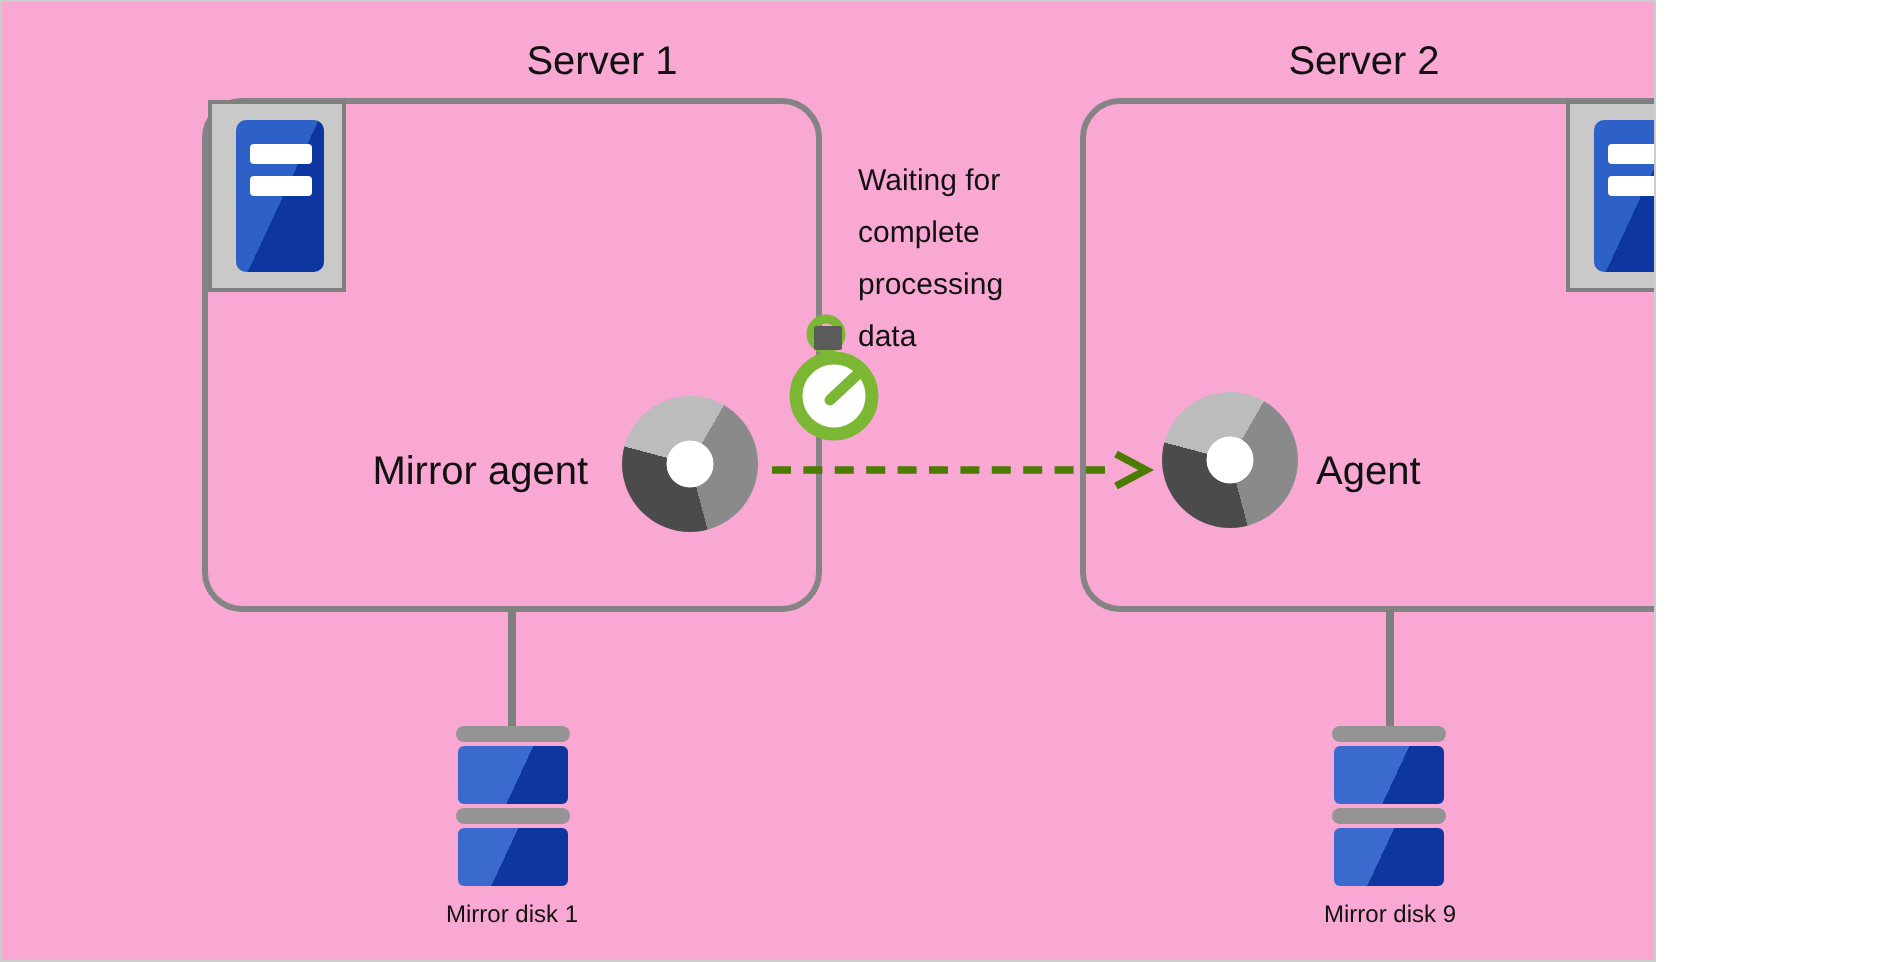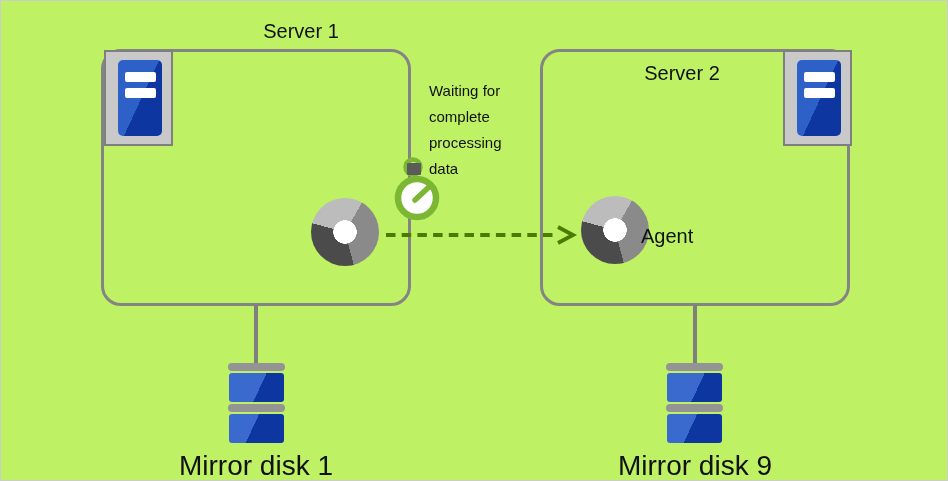--- a/index.html
+++ b/index.html
@@ -1,31 +1,31 @@
 <!DOCTYPE html>
 <html style="--text: #111111; --box-border: #848484; --connector-gray: #7f7f7f; --frame-fill: #c9c9c9; --frame-border: #7f7f7f; --server-blue-light: #2d61c8; --server-blue-dark: #0d36a0; --disk-blue-light: #3a6ace; --disk-blue-dark: #0d36a0; --disk-cap-gray: #949494; --donut-light: #bcbcbc; --donut-mid: #8a8a8a; --donut-dark: #4b4b4b; --stopwatch-green: #7cb733; --stopwatch-button: #5b5b5b; --arrow-green: #4b7c00;"><head>
 <meta charset="utf-8">
 <style>
   html,body { margin:0; padding:0; background:#fff; }
 
   .canvas {
-    position:relative; width:948px; height:481px; box-sizing:border-box;
-    background:#bef264; border:1px solid #ccc; overflow:hidden;
+    position:relative; width:828px; height:481px; box-sizing:border-box;
+    background:#f9a8d4; border:1px solid #ccc; overflow:hidden;
     font-family:"Liberation Sans", sans-serif; color:var(--text,#111);
   }
 
   
   .server-box {
     position:absolute; top:48px; width:310px; height:257px; box-sizing:border-box;
     border:3px solid var(--box-border,#848484); border-radius:20px; background:transparent;
   }
   .box1 { left:100px; } .box2 { left:539px; }
 
   .srv-title { position:absolute; top:19px; width:160px; text-align:center; font-size:20px; }
-  .t1 { left:220px; } .t2 { left:601px;margin-top:42px; }
+  .t1 { left:220px; } .t2 { left:601px; }
 
   
   .server-frame {
     position:absolute; top:49px; width:69px; height:96px; box-sizing:border-box;
     background:var(--frame-fill,#c9c9c9); border:2px solid var(--frame-border,#7f7f7f);
   }
   .f1 { left:103px; } .f2 { left:782px; }
   .server-body {
     position:absolute; left:12px; top:8px; width:44px; height:76px; border-radius:5px;
     background:linear-gradient(115deg, var(--server-blue-light,#2d61c8) 52%, var(--server-blue-dark,#0d36a0) 52%);
@@ -40,21 +40,21 @@
       radial-gradient(closest-side, #fff 34%, rgba(255,255,255,0) 35%),
       conic-gradient(from 30deg,
         var(--donut-mid,#8a8a8a) 0 135deg,
         var(--donut-dark,#4b4b4b) 135deg 255deg,
         var(--donut-light,#bcbcbc) 255deg);
   }
   .d1 { left:310px; top:197px; } .d2 { left:580px; top:195px; }
 
   .agent-label { position:absolute; top:224px; font-size:20px; }
   .al1 { left:123px; width:170px; text-align:right; }
-  .al2 { left:640px; }
+  .al2 { left:657px; }
 
   
   .annotation {
     position:absolute; left:428px; top:77px; width:120px;
     font-size:15px; line-height:26px; white-space:pre-line;
   }
 
   
   .connector { position:absolute; top:304px; width:4px; height:59px; background:var(--connector-gray,#7f7f7f); }
   .c1 { left:253px; } .c2 { left:692px; }
@@ -63,21 +63,21 @@
   .dk1 { left:227px; } .dk2 { left:665px; }
   .disk-cap { position:absolute; left:0; width:57px; height:8px; border-radius:4px; background:var(--disk-cap-gray,#949494); }
   .cap-top { top:0; } .cap-mid { top:41px; }
   .disk-seg {
     position:absolute; left:1px; width:55px; height:29px; border-radius:3px;
     background:linear-gradient(115deg, var(--disk-blue-light,#3a6ace) 55%, var(--disk-blue-dark,#0d36a0) 55%);
   }
   .seg1 { top:10px; }
   .seg2 { top:51px; background:linear-gradient(115deg, var(--disk-blue-light,#3a6ace) 44%, var(--disk-blue-dark,#0d36a0) 44%); }
 
-  .disk-label { position:absolute; top:449px; width:200px; text-align:center; font-size:28px; }
+  .disk-label { position:absolute; top:449px; width:200px; text-align:center; font-size:12px; }
   .dl1 { left:155px; } .dl2 { left:594px; }
 
   
   .svg-abs { position:absolute; }
   .sw-green { stroke:var(--stopwatch-green,#7cb733); }
   .sw-button { fill:var(--stopwatch-button,#5b5b5b); }
   .arrow-green { stroke:var(--arrow-green,#4b7c00); }
 </style>
 </head>
 <body>
@@ -102,20 +102,21 @@
   <div class="server-frame f2">
     <div class="server-body">
       <div class="server-bar sbar1"></div>
       <div class="server-bar sbar2"></div>
     </div>
   </div>
 
   <div class="donut d1"></div>
   <div class="donut d2"></div>
 
+  <div class="agent-label al1">Mirror agent</div>
   <div class="agent-label al2">Agent</div>
 
   <svg class="svg-abs" style="left:383px; top:224px;" width="196" height="20" viewBox="0 0 196 20">
     <line class="arrow-green" x1="2" y1="10" x2="174" y2="10" stroke-width="3.8" stroke-dasharray="9.5 6.2" fill="none"></line>
     <polyline class="arrow-green" points="174,2 189,10 174,18" stroke-width="3.8" fill="none"></polyline>
   </svg>
 
   <svg class="svg-abs" style="left:388px; top:155px;" width="56" height="70" viewBox="0 0 56 70">
     <circle class="sw-green" cx="24" cy="11" r="7.5" stroke-width="4.5" fill="none"></circle>
     <rect class="sw-button" x="18" y="7" width="14" height="12" rx="1"></rect>

